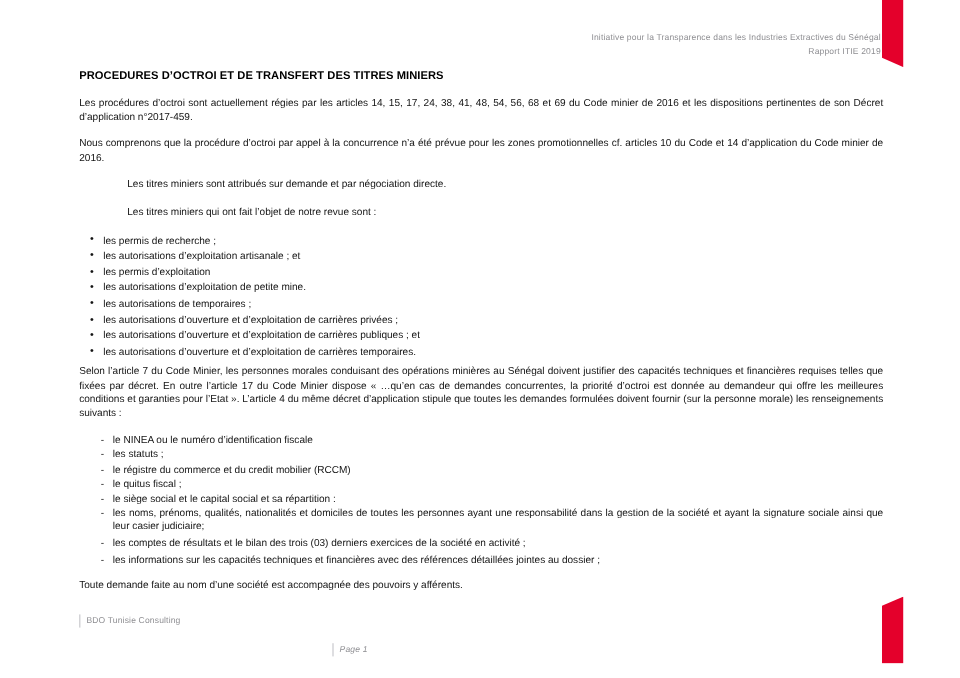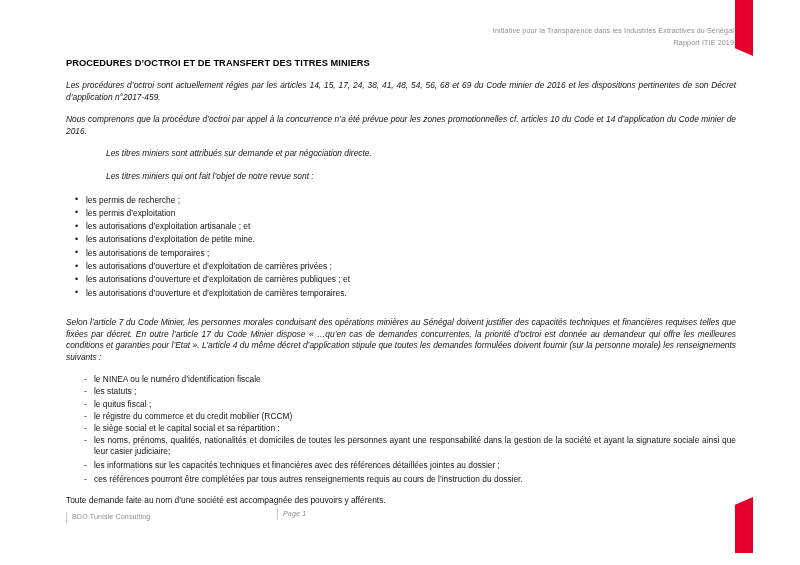--- a/index.html
+++ b/index.html
@@ -70,21 +70,21 @@
     color: #8e8e92;
     letter-spacing: 0.02em;
     padding-left: 5px;
     border-left: 1px solid #c9c9cd;
     white-space: nowrap;
     text-align: right;
   }
   .footer-page {
     position: absolute;
     left: 277px;
-    top: 509px;
+    top: 536px;
     font-size: 7.1px;
     line-height: 11px;
     color: #8e8e92;
     letter-spacing: 0.02em;
     padding-left: 5px;
     border-left: 1px solid #c9c9cd;
     white-space: nowrap;
     font-style: italic;
   }
 
@@ -101,27 +101,26 @@
     letter-spacing: 0.005em;
     margin: 0 0 12px 0;
     color: #000;
   }
   p.para {
     font-size: 8.4px;
     line-height: 11.6px;
     margin: 0 0 11px 0;
     text-align: justify;
     color: #141414;
-    font-style: italic;
   }
   p.para.nojust { text-align: left; padding-left: 40px; }
 
   ul.bullets {
     list-style: none;
-    margin: 0 0 17px 0;
+    margin: 0 0 4px 0;
     padding: 0;
   }
   ul.bullets li {
     position: relative;
     font-size: 8.4px;
     line-height: 13.3px;
     padding-left: 20px;
     color: #141414;
   }
   ul.bullets li::before {
@@ -183,40 +182,40 @@
     <p class="para">Les procédures d’octroi sont actuellement régies par les articles 14, 15, 17, 24, 38, 41, 48, 54, 56, 68 et 69 du Code minier de 2016 et les dispositions pertinentes de son Décret d’application n°2017-459.</p>
 
     <p class="para">Nous comprenons que la procédure d’octroi par appel à la concurrence n’a été prévue pour les zones promotionnelles cf. articles 10 du Code et 14 d’application du Code minier de 2016.</p>
 
     <p class="para nojust">Les titres miniers sont attribués sur demande et par négociation directe.</p>
 
     <p class="para nojust">Les titres miniers qui ont fait l’objet de notre revue sont :</p>
 
     <ul class="bullets">
       <li>les permis de recherche ;</li>
+      <li>les autorisations d’exploitation artisanale ; et</li>
       <li>les permis d’exploitation</li>
-      <li>les autorisations d’exploitation artisanale ; et</li>
       <li>les autorisations d’exploitation de petite mine.</li>
       <li>les autorisations de temporaires ;</li>
       <li>les autorisations d’ouverture et d’exploitation de carrières privées ;</li>
       <li>les autorisations d’ouverture et d’exploitation de carrières publiques ; et</li>
       <li>les autorisations d’ouverture et d’exploitation de carrières temporaires.</li>
     </ul>
 
     <p class="para">Selon l’article 7 du Code Minier, les personnes morales conduisant des opérations minières au Sénégal doivent justifier des capacités techniques et financières requises telles que fixées par décret. En outre l’article 17 du Code Minier dispose « …qu’en cas de demandes concurrentes, la priorité d’octroi est donnée au demandeur qui offre les meilleures conditions et garanties pour l’Etat ». L’article 4 du même décret d’application stipule que toutes les demandes formulées doivent fournir (sur la personne morale) les renseignements suivants :</p>
 
     <ul class="dashes">
       <li class="tight">le NINEA ou le numéro d’identification fiscale</li>
       <li class="tight">les statuts ;</li>
+      <li class="tight">le régistre du commerce et du credit mobilier (RCCM)</li>
       <li class="tight">le quitus fiscal ;</li>
-      <li class="tight">le régistre du commerce et du credit mobilier (RCCM)</li>
       <li class="tight">le siège social et le capital social et sa répartition :</li>
       <li>les noms, prénoms, qualités, nationalités et domiciles de toutes les personnes ayant une responsabilité dans la gestion de la société et ayant la signature sociale ainsi que leur casier judiciaire;</li>
+      <li>les comptes de résultats et le bilan des trois (03) derniers exercices de la société en activité ;</li>
       <li>les informations sur les capacités techniques et financières avec des références détaillées jointes au dossier ;</li>
-      <li>ces références pourront être complétées par tous autres renseignements requis au cours de l’instruction du dossier.</li>
     </ul>
 
     <p class="closing">Toute demande faite au nom d’une société est accompagnée des pouvoirs y afférents.</p>
   </div>
 
   <div class="footer-bar"></div>
   <div class="footer-left">BDO Tunisie Consulting</div>
   <div class="footer-page">Page 1</div>
 
 </div>

